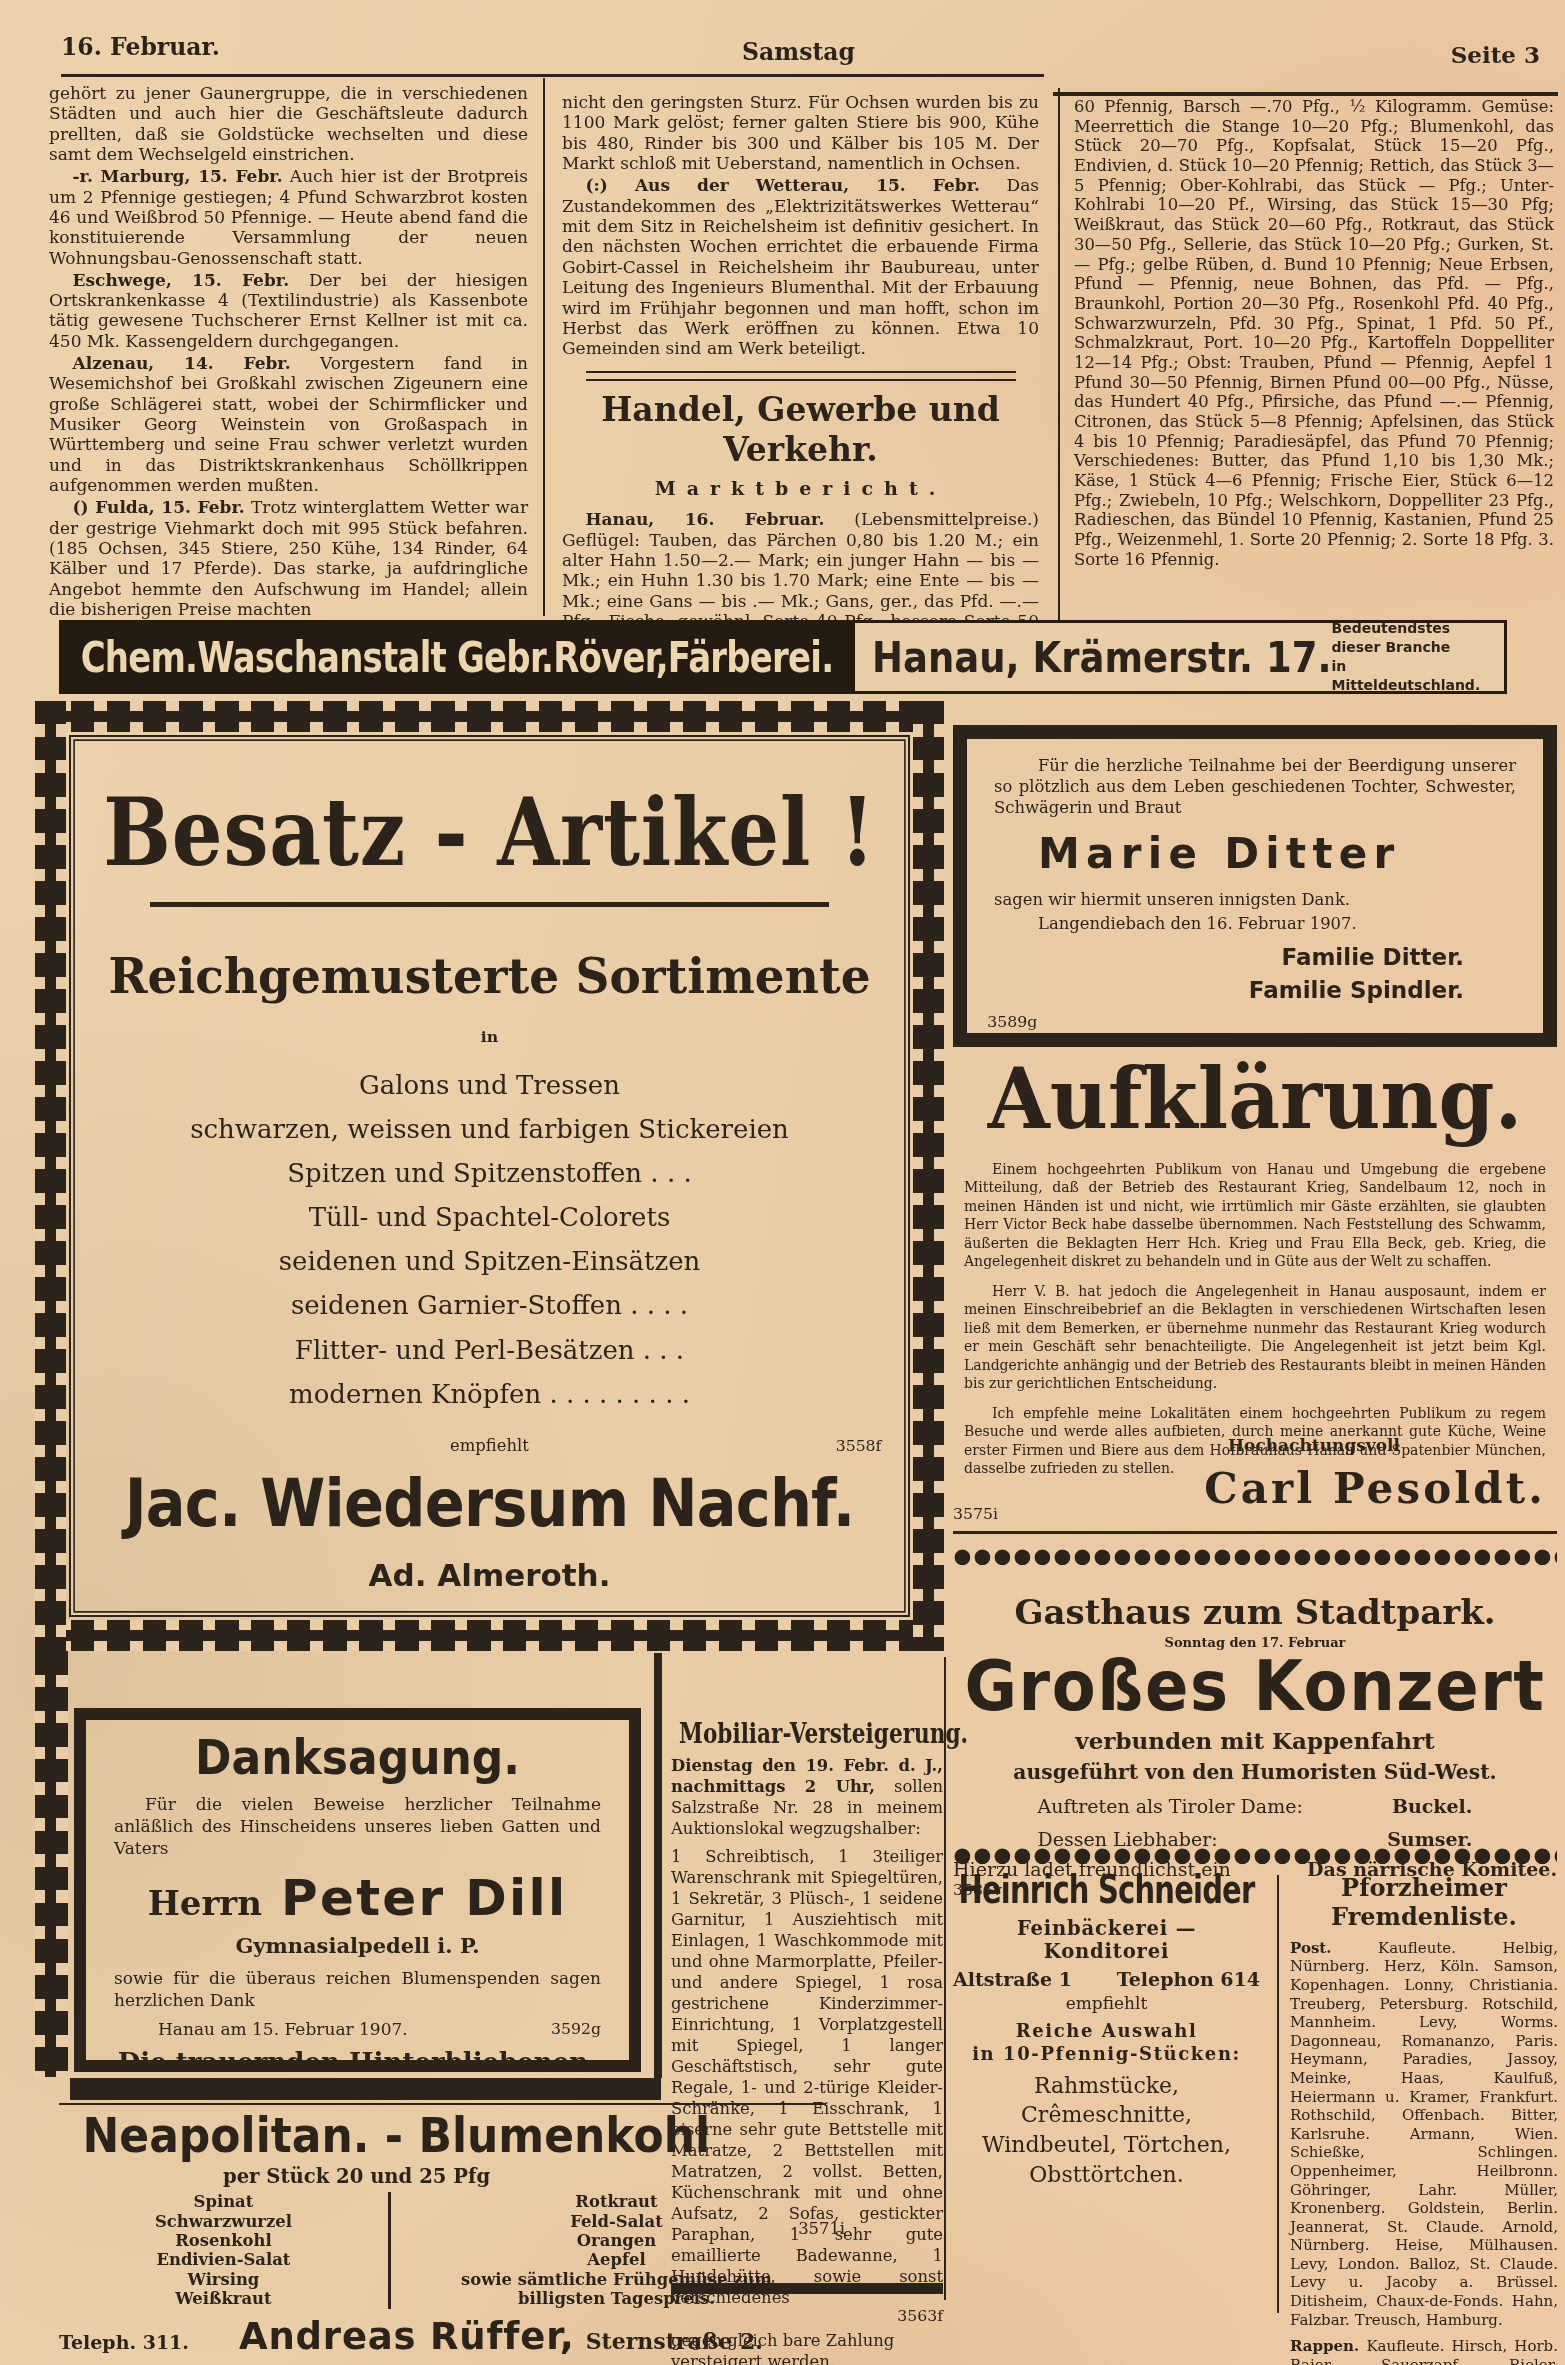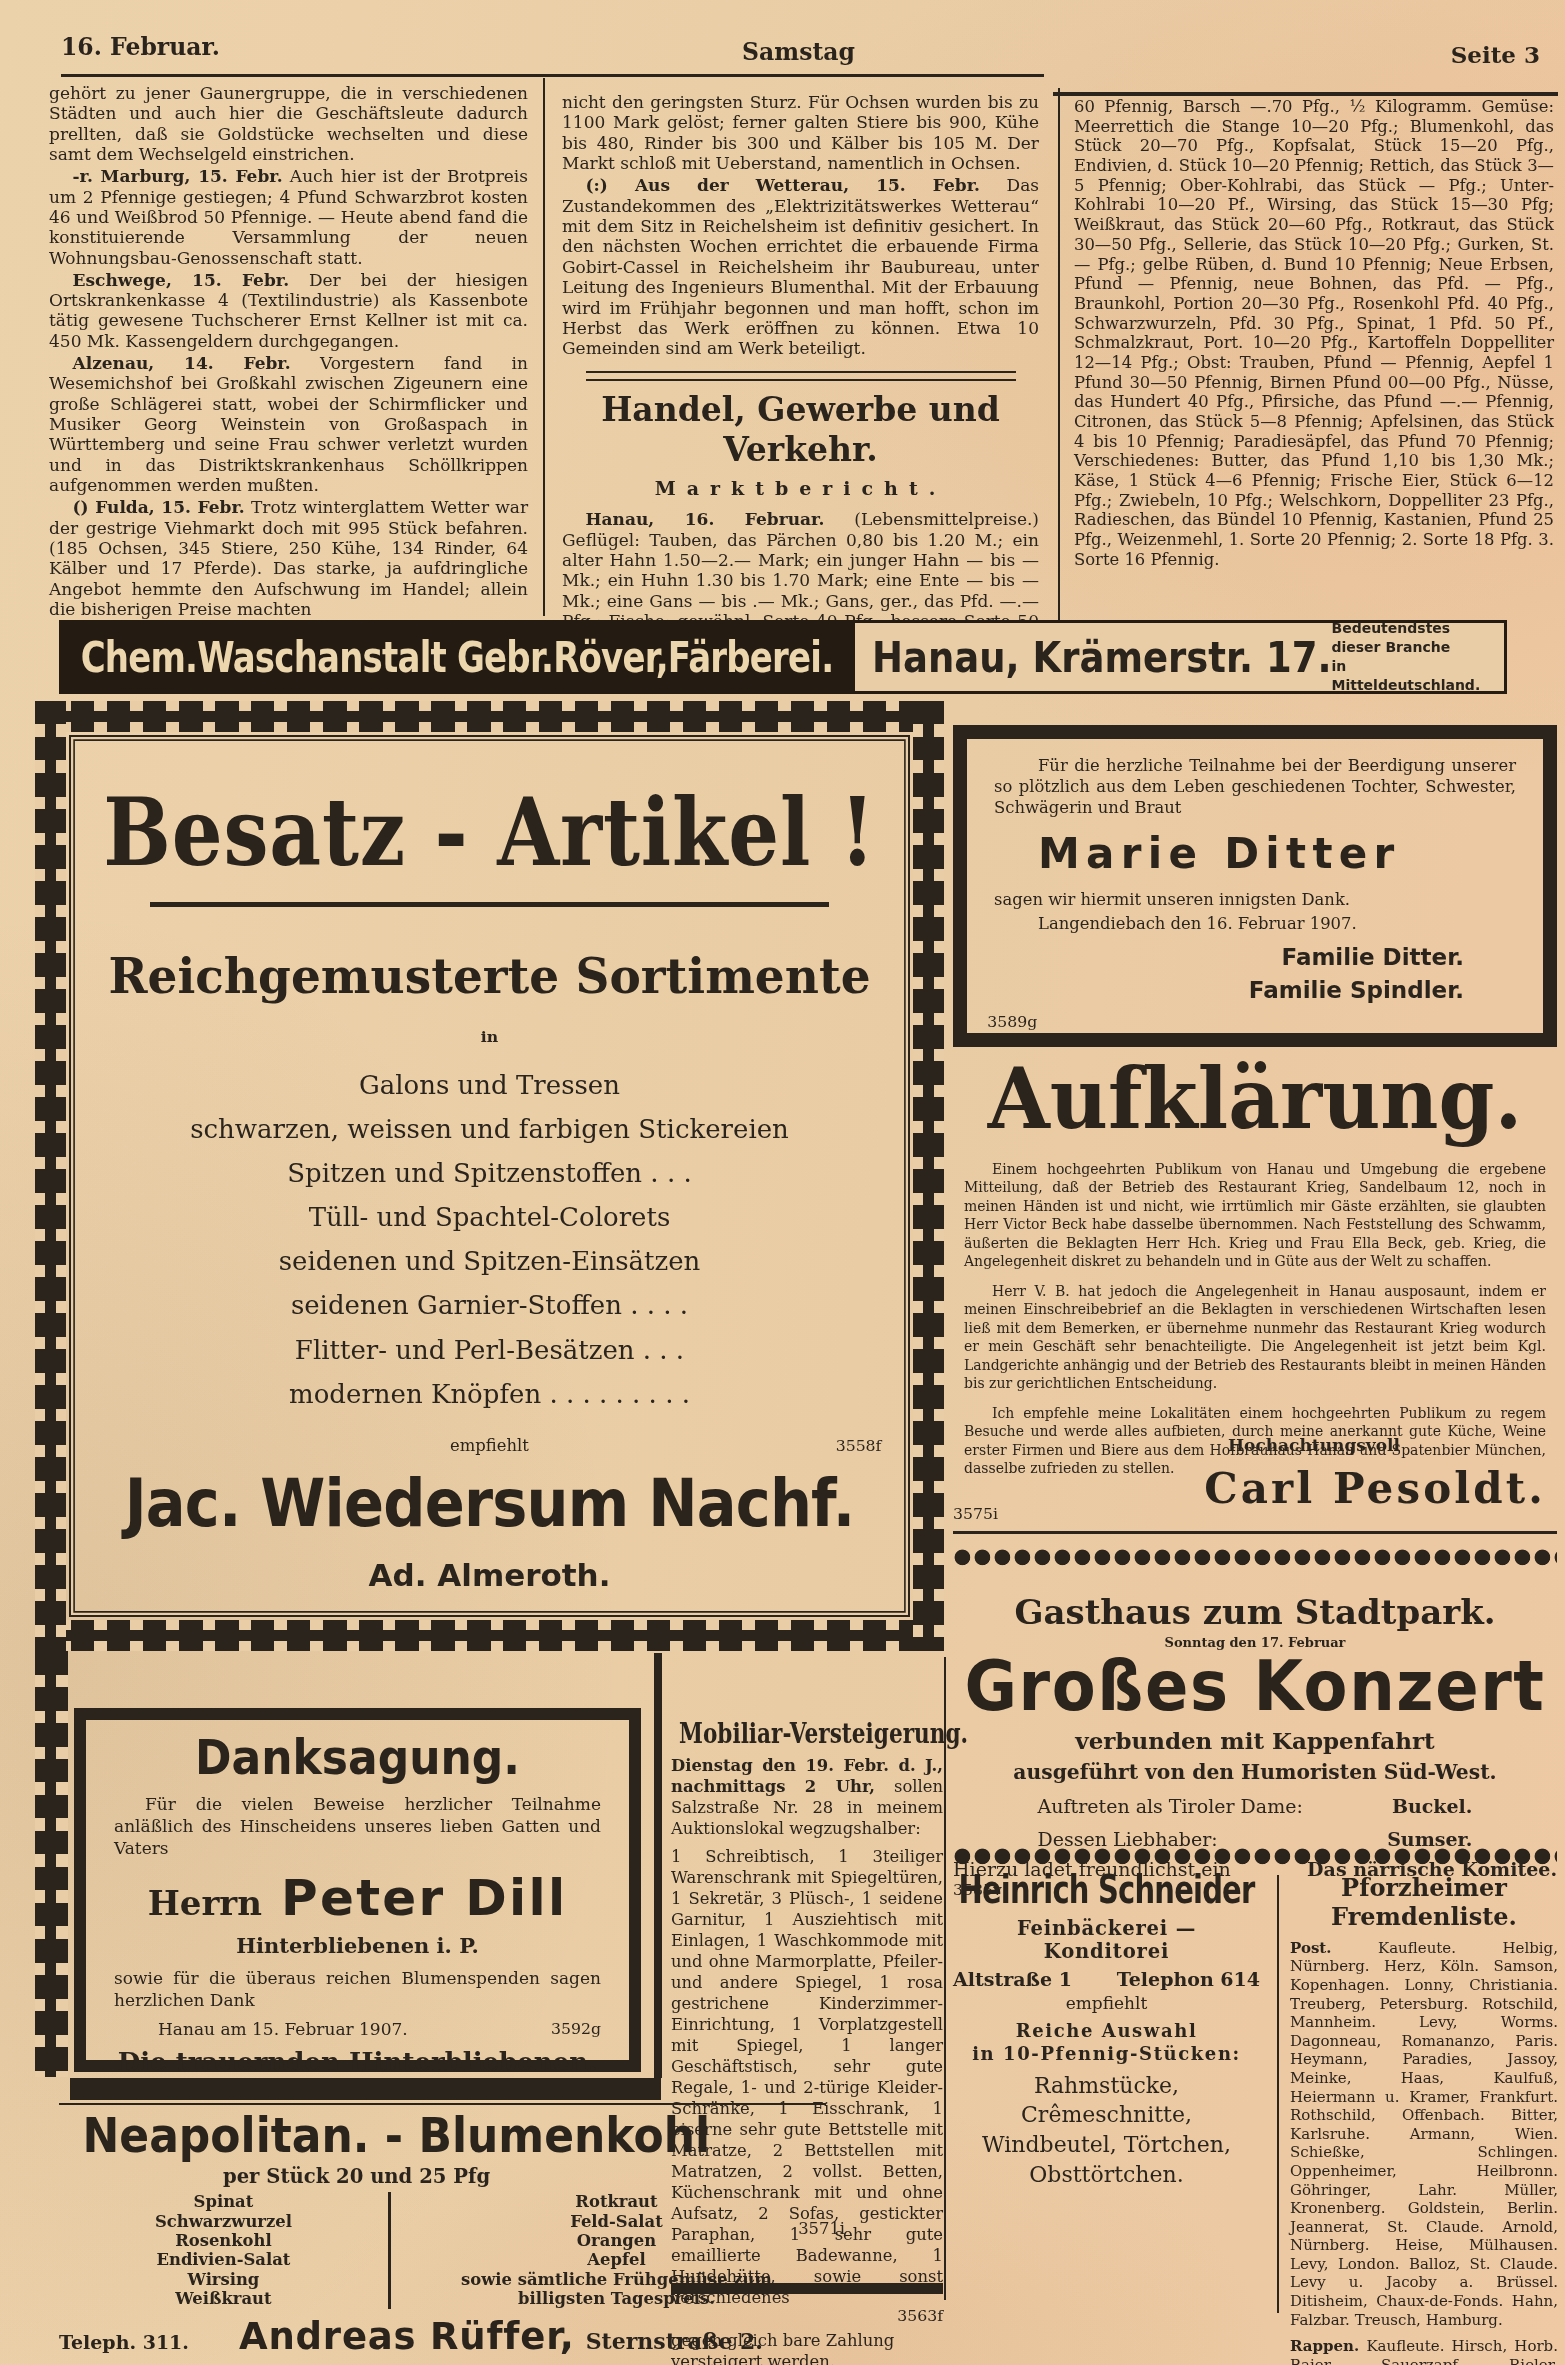--- a/index.html
+++ b/index.html
@@ -293,21 +293,21 @@
     <p class="fr-body"><span class="lead">Post.</span> <span>Kaufleute. Helbig, Nürnberg. Herz, Köln. Samson, Kopenhagen. Lonny, Christiania. Treuberg, Petersburg. Rotschild, Mannheim. Levy, Worms. Dagonneau, Romananzo, Paris. Heymann, Paradies, Jassoy, Meinke, Haas, Kaulfuß, Heiermann u. Kramer, Frankfurt. Rothschild, Offenbach. Bitter, Karlsruhe. Armann, Wien. Schießke, Schlingen. Oppenheimer, Heilbronn. Göhringer, Lahr. Müller, Kronenberg. Goldstein, Berlin. Jeannerat, St. Claude. Arnold, Nürnberg. Heise, Mülhausen. Levy, London. Balloz, St. Claude. Levy u. Jacoby a. Brüssel. Ditisheim, Chaux-de-Fonds. Hahn, Falzbar. Treusch, Hamburg.</span></p>
     <p class="fr-body"><span class="lead">Rappen.</span> <span>Kaufleute. Hirsch, Horb. Baier, Sauerzapf. Rieler, Heilbronn. Brettheimer, Bruchsal.</span></p>
   </div>
 
   <div id="danks">
     <div class="dk-title">Danksagung.</div>
     <div class="dk-intro">Für die vielen Beweise herzlicher Teilnahme anläßlich des Hinscheidens unseres lieben Gatten und Vaters</div>
     <div class="dk-name-row">
       <span class="dk-herrn">Herrn</span><span class="dk-name">Peter Dill</span>
     </div>
-    <div class="dk-role">Hinterbliebenen i. P.</div>
+    <div class="dk-role">Gymnasialpedell i. P.</div>
     <div class="dk-body">sowie für die überaus reichen Blumenspenden sagen herzlichen Dank</div>
     <div class="dk-row">
       <span>Hanau am 15. Februar 1907.</span>
       <span class="num">3592g</span>
     </div>
     <div class="dk-sig">Die trauernden Hinterbliebenen.</div>
   </div>
 
   <div class="abs chy" id="chainL"></div>
   <div class="abs ink" id="vbar1"></div>

